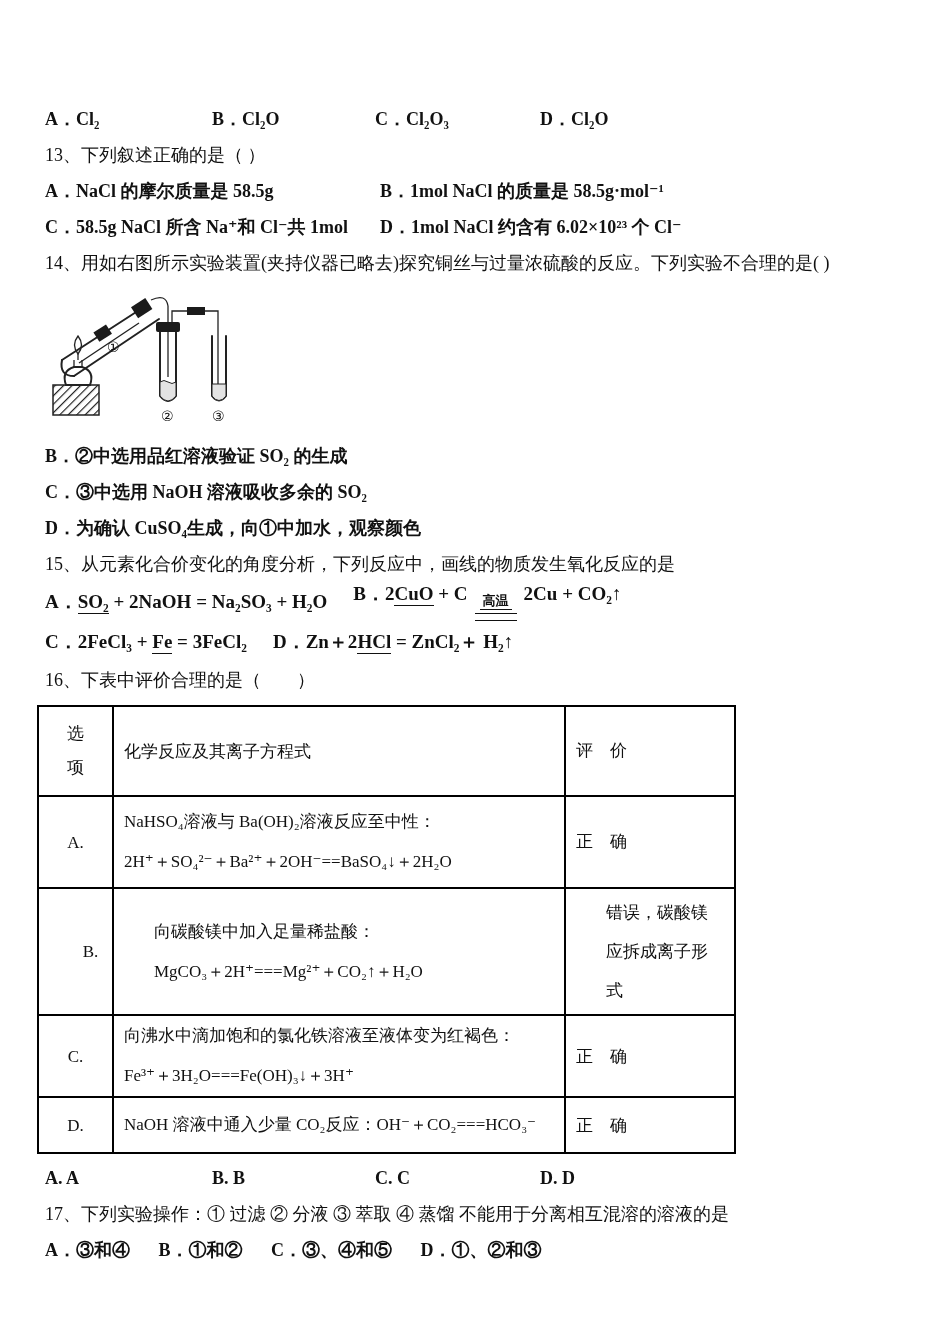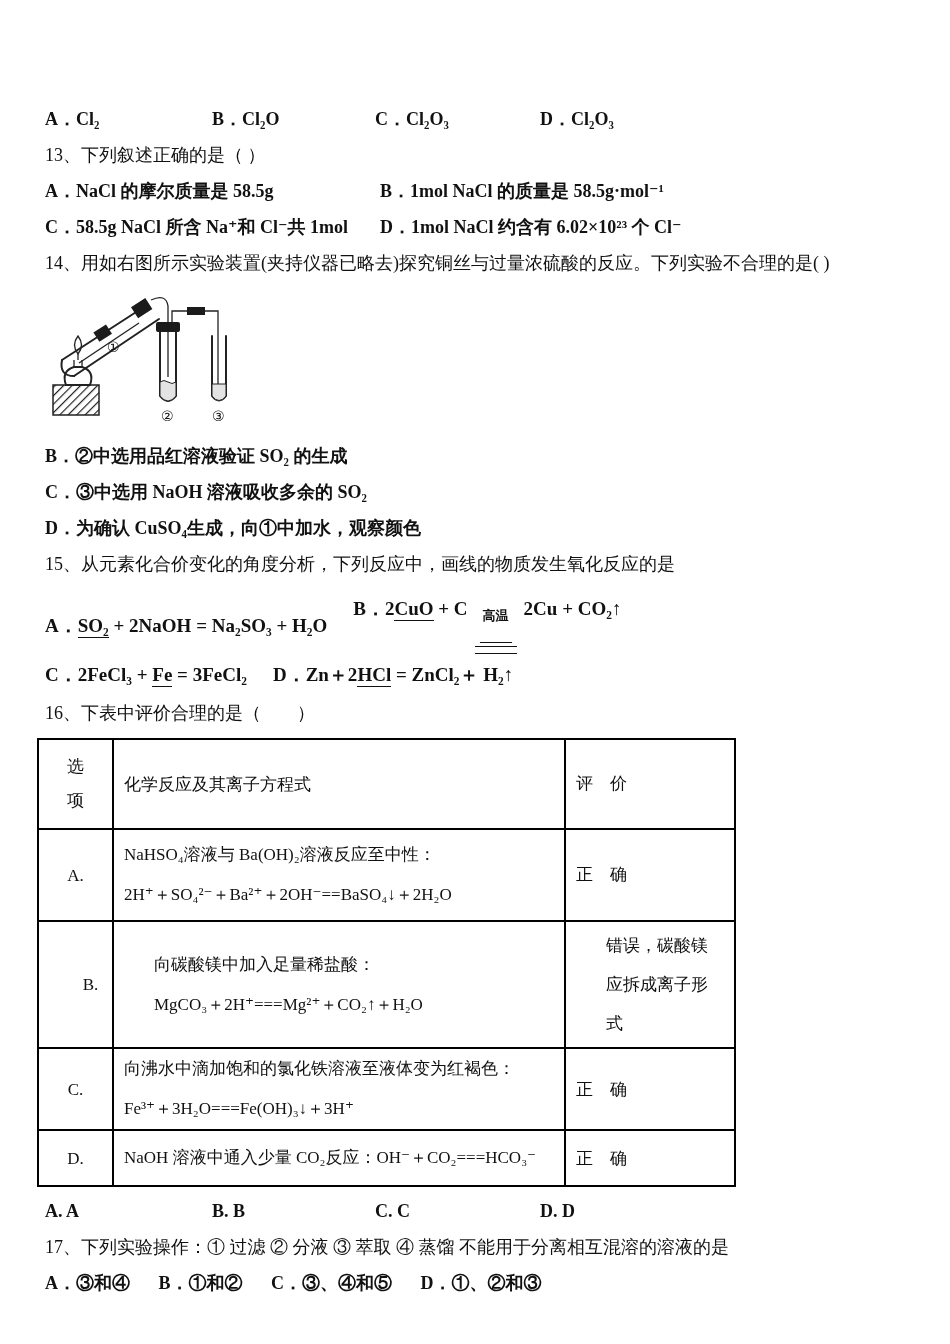--- a/index.html
+++ b/index.html
@@ -15,21 +15,21 @@
   .row4{display:grid;grid-template-columns:167px 163px 165px 1fr;font-weight:700;}
   .row2{display:grid;grid-template-columns:335px 1fr;font-weight:700;}
   .optline{font-weight:700;}
   
   .diagram{margin:8px 0 2px -8px;width:215px;height:140px;}
   
   .eqrow{font-weight:700;font-size:19px;display:flex;align-items:center;}
   .eqrow .gap{width:26px;}
   .u{border-bottom:1.6px solid #111;padding-bottom:1px;}
   .cond{display:inline-flex;flex-direction:column;align-items:center;vertical-align:-5px;margin:0 7px;}
-  .cond-text{font-size:13px;line-height:14px;font-weight:700;border-bottom:1.2px solid #111;padding:0 3px 19px;}
+  .cond-text{font-size:13px;line-height:14px;font-weight:700;border-bottom:1.2px solid #111;padding:0 3px 1px;}
   .cond-lines{width:42px;height:6px;border-top:1.7px solid #111;border-bottom:1.7px solid #111;margin-top:3px;}
   
   table.evaltable{border-collapse:collapse;margin-top:12px;margin-left:-8px;table-layout:fixed;width:631px;}
   table.evaltable td{border:2px solid #000;font-size:17px;padding:4px 10px;vertical-align:middle;}
   td.optcol{width:53px;text-align:center;}
   td.eqcol{width:430px;}
   td.evalcol{width:148px;line-height:2.3;}
   .hdr-stack span{display:block;line-height:34px;text-align:center;}
   .cell-line{line-height:24px;}
   .cell-line + .cell-line{margin-top:16px;}
@@ -49,21 +49,21 @@
 <body>
 
 <div class="page">
 
   
 
   <div class="row4 mt">
     <span>A．Cl₂</span>
     <span>B．Cl₂O</span>
     <span>C．Cl₂O₃</span>
-    <span>D．Cl₂O₃</span>
+    <span>D．Cl₂O</span>
   </div>
 
   
   <div class="stem mt">13、下列叙述正确的是（  ）</div>
   <div class="row2 mt">
     <span>A．NaCl 的摩尔质量是 58.5g</span>
     <span>B．1mol NaCl 的质量是 58.5g·mol⁻¹</span>
   </div>
   <div class="row2 mt">
     <span>C．58.5g NaCl 所含 Na⁺和 Cl⁻共 1mol</span>
@@ -114,21 +114,21 @@
     <text x="175" y="137">③</text>
   </svg>
 
   <div class="optline mt">B．②中选用品红溶液验证 SO₂ 的生成</div>
   <div class="optline mt">C．③中选用 NaOH 溶液吸收多余的 SO₂</div>
   <div class="optline mt">D．为确认 CuSO₄生成，向①中加水，观察颜色</div>
 
   
   <div class="stem mt">15、从元素化合价变化的角度分析，下列反应中，画线的物质发生氧化反应的是</div>
 
-  <div class="eqrow" style="margin-top:19px;">
+  <div class="eqrow" style="margin-top:4px;">
     <span>
       <span>A．</span><span class="u">SO₂</span><span> + 2NaOH = Na₂SO₃ + H₂O</span>
     </span>
     <span class="gap"></span>
     <span>
       <span>B．2</span><span class="u">CuO</span><span> + C</span><span class="cond">
           <span class="cond-text">高温</span>
           <span class="cond-lines"></span>
         </span><span>2Cu + CO₂↑</span>
     </span>

